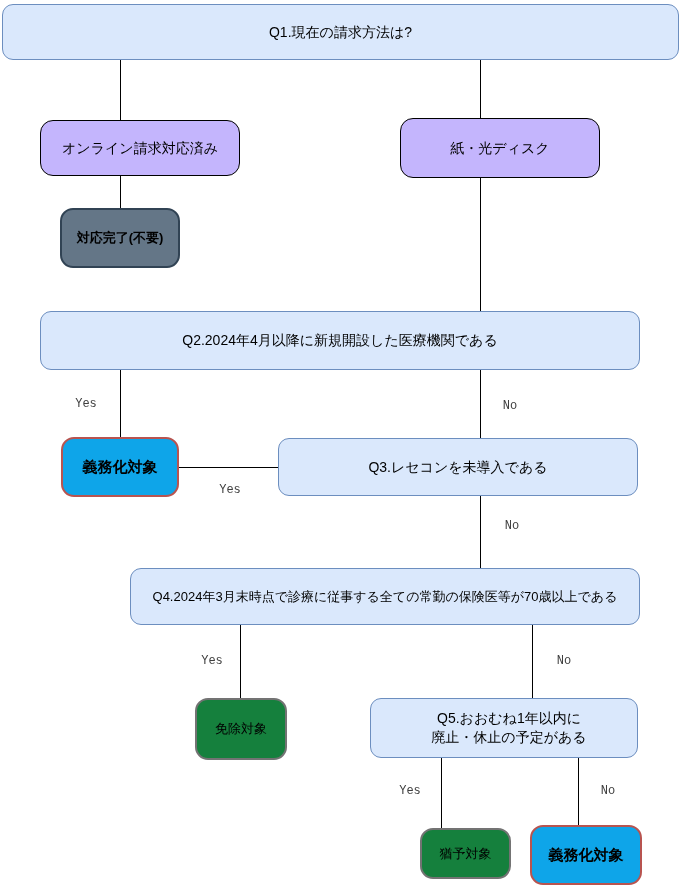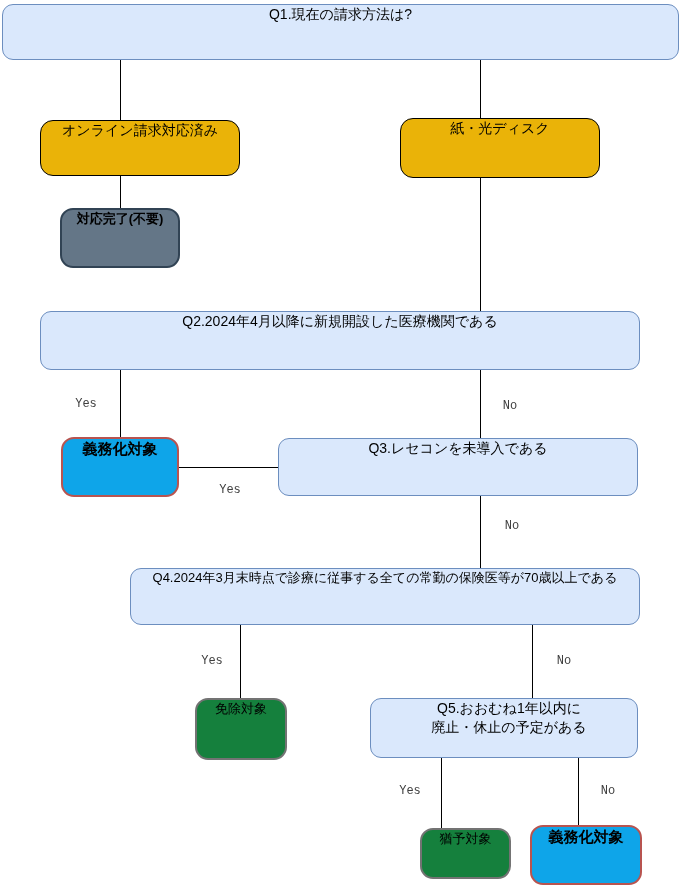--- a/index.html
+++ b/index.html
@@ -8,34 +8,34 @@
     position: relative;
     width: 681px;
     height: 889px;
     background: #ffffff;
     overflow: hidden;
   }
   .node {
     position: absolute;
     box-sizing: border-box;
     display: flex;
-    align-items: flex-start;
+    align-items: center;
     justify-content: center;
     text-align: center;
     font-size: 14px;
     line-height: 1.35;
     z-index: 2;
   }
   .q {
     background: #dae8fc;
     border: 1px solid #6c8ebf;
     border-radius: 11px;
   }
   .plain {
-    background: #eab308;
+    background: #c4b5fd;
     border: 1px solid #000000;
     border-radius: 13px;
   }
   .gray {
     background: #647687;
     border: 2px solid #314354;
     border-radius: 13px;
     font-weight: bold;
     font-size: 13px;
   }

